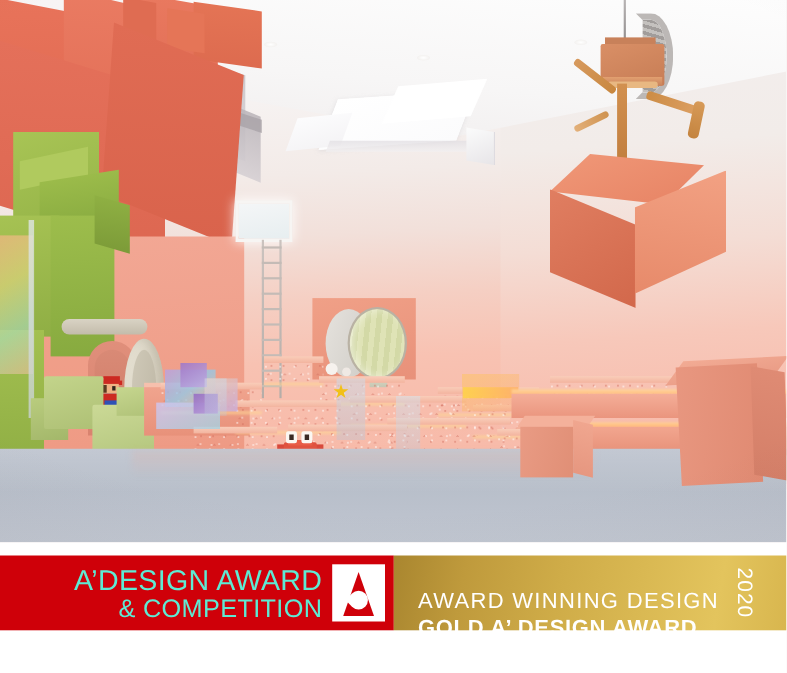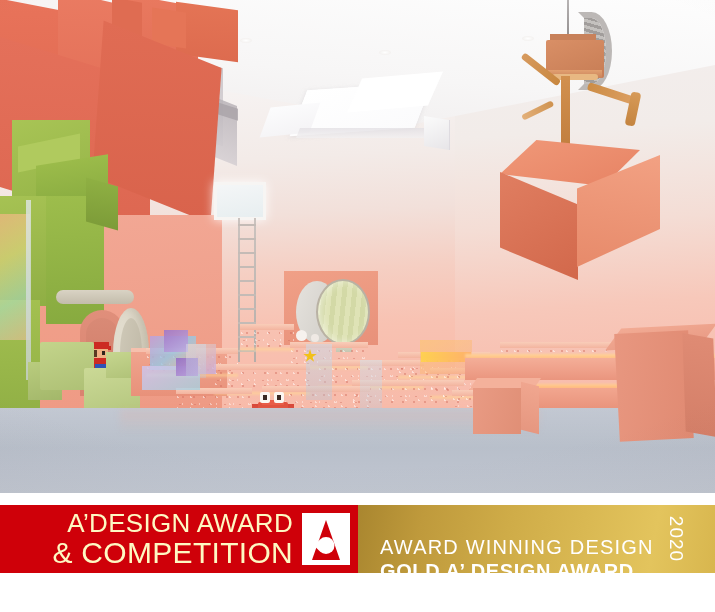--- a/index.html
+++ b/index.html
@@ -443,26 +443,26 @@
   .badge {
     position:absolute; left:0; top:505px; width:715px; height:68px;
     display:flex;
   }
   .badge-red {
     width:358px; height:68px; background:#cf0009;
     display:flex; align-items:center; justify-content:flex-end;
     padding-right:8px;
   }
   .badge-red-text {
-    color:#fef9c3; text-align:right; line-height:1.0;
+    color:#5eead4; text-align:right; line-height:1.0;
     font-family:"Liberation Sans", sans-serif; font-weight:400;
     letter-spacing:.3px;
   }
   .brt-1 { font-size:26px; }
-  .brt-2 { font-size:30px; margin-top:2px; }
+  .brt-2 { font-size:23px; margin-top:2px; }
   .logo-mark {
     width:48px; height:52px; background:#ffffff; margin-left:9px;
     position:relative; flex:0 0 auto;
   }
   .logo-a {
     position:absolute; left:50%; top:7px; transform:translateX(-50%);
     width:0; height:0; border-left:14px solid transparent;
     border-right:14px solid transparent; border-bottom:40px solid #cf0009;
   }
   .logo-drop {

